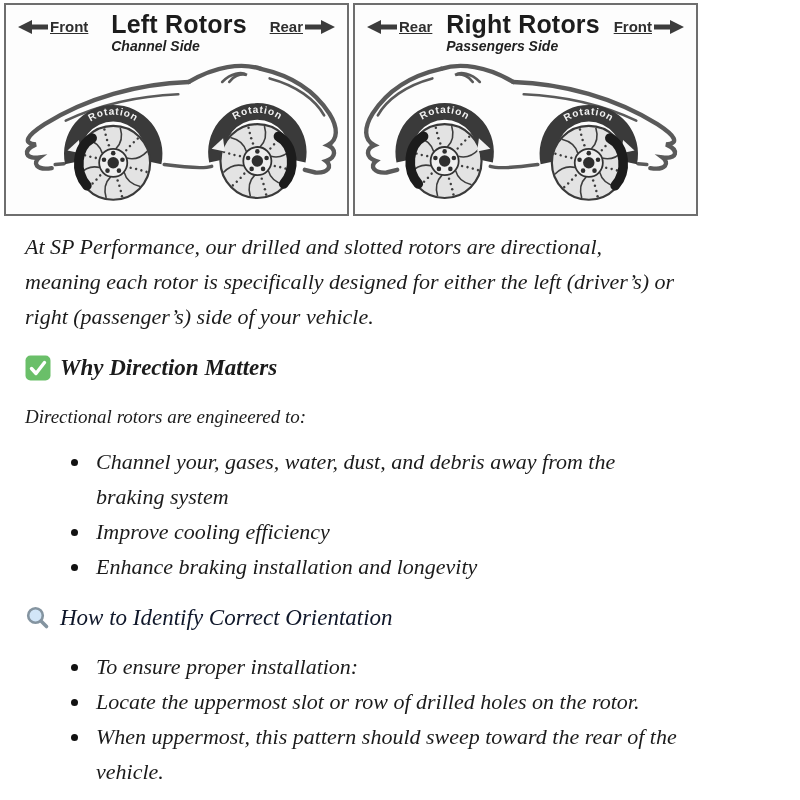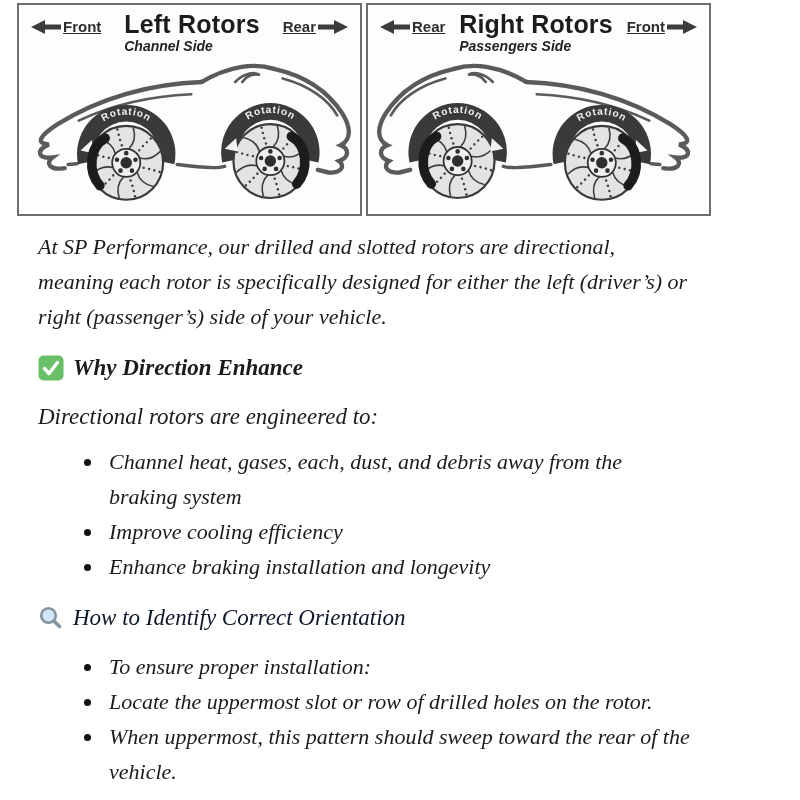--- a/index.html
+++ b/index.html
@@ -1,17 +1,17 @@
 <!DOCTYPE html>
 <html><head>
 <meta charset="utf-8">
 <style>
   html,body{margin:0;padding:0;background:#ffffff;}
   .page{width:702px;height:800px;background:#fff;overflow:hidden;
-        font-family:"Liberation Serif", serif;color:#1b1b1b;padding-left:13px;}
+        font-family:"Liberation Serif", serif;color:#1b1b1b;}
 
   
   .diagram{display:flex;gap:4px;padding:3px 4px 0 4px;}
   .panel{flex:1;border:2px solid #6e6e6e;background:#fdfdfd;height:209px;
          display:flex;flex-direction:column;position:relative;
          font-family:"Liberation Sans", sans-serif;}
   .panel-header{display:flex;justify-content:space-between;align-items:flex-start;
                 padding:7px 12px 0 12px;height:48px;box-sizing:border-box;}
   .title-block{margin-top:-2px;}
   .panel-title{font-size:25px;font-weight:bold;color:#1c1c1c;letter-spacing:.2px;}
@@ -19,21 +19,21 @@
   .dir-label{display:flex;align-items:center;gap:2px;margin-top:6px;}
   .dir-label .lbl{font-size:15px;font-weight:bold;text-decoration:underline;color:#2e2e2e;}
   .car-svg{display:block;width:100%;height:159px;}
 
   
   .content{padding:0 25px;font-style:italic;}
   .intro{font-size:22px;line-height:35px;max-width:706px;margin:13px 0 6px 0;}
   .sec-heading{display:flex;align-items:center;gap:9px;font-size:23px;margin:21px 0 18px 0;}
   .sec-heading.bold{font-weight:bold;}
   .sec-heading.regular{font-weight:normal;color:#0f172a;}
-  .lead{font-size:23px;line-height:35px;margin:18px 0 10px 0;}
+  .lead{font-size:19px;line-height:35px;margin:18px 0 10px 0;}
   ul.blist{list-style:disc;margin:10px 0 12px 0;padding-left:66px;max-width:706px;box-sizing:border-box;}
   ul.blist li{font-size:22px;line-height:35px;padding-left:5px;}
   ul.blist li::marker{color:#111;}
   .icon-box{flex:0 0 auto;display:inline-flex;}
 </style>
 </head>
 <body>
 
 <svg width="0" height="0" style="position:absolute" aria-hidden="true">
   <defs>
@@ -171,27 +171,27 @@
 
     <p class="intro">At SP Performance, our drilled and slotted rotors are directional, meaning each rotor is specifically designed for either the left (driver’s) or right (passenger’s) side of your vehicle.</p>
 
     <div class="sec-heading bold">
       <span class="icon-box">
         <svg width="26" height="26" viewBox="0 0 26 26">
           <rect x="0.5" y="0.5" width="25" height="25" rx="5" fill="#6abf69"></rect>
           <path d="M6.5 13.5 L11 18.5 L19.5 7.5" stroke="#ffffff" stroke-width="3.4" fill="none" stroke-linecap="round" stroke-linejoin="round"></path>
         </svg>
       </span>
-      <span>Why Direction Enhance</span>
+      <span>Why Direction Matters</span>
     </div>
 
     <p class="lead">Directional rotors are engineered to:</p>
 
     <ul class="blist">
-      <li>Channel heat, gases, each, dust, and debris away from the braking system</li>
+      <li>Channel your, gases, water, dust, and debris away from the braking system</li>
       <li>Improve cooling efficiency</li>
       <li>Enhance braking installation and longevity</li>
     </ul>
 
     <div class="sec-heading regular">
       <span class="icon-box">
         <svg width="26" height="26" viewBox="0 0 26 26">
           <circle cx="10.5" cy="10.5" r="7.3" fill="#d2e6f8" stroke="#8494a0" stroke-width="2.6"></circle>
           <line x1="16" y1="16" x2="21.5" y2="21.5" stroke="#8494a0" stroke-width="3.6" stroke-linecap="round"></line>
         </svg>

